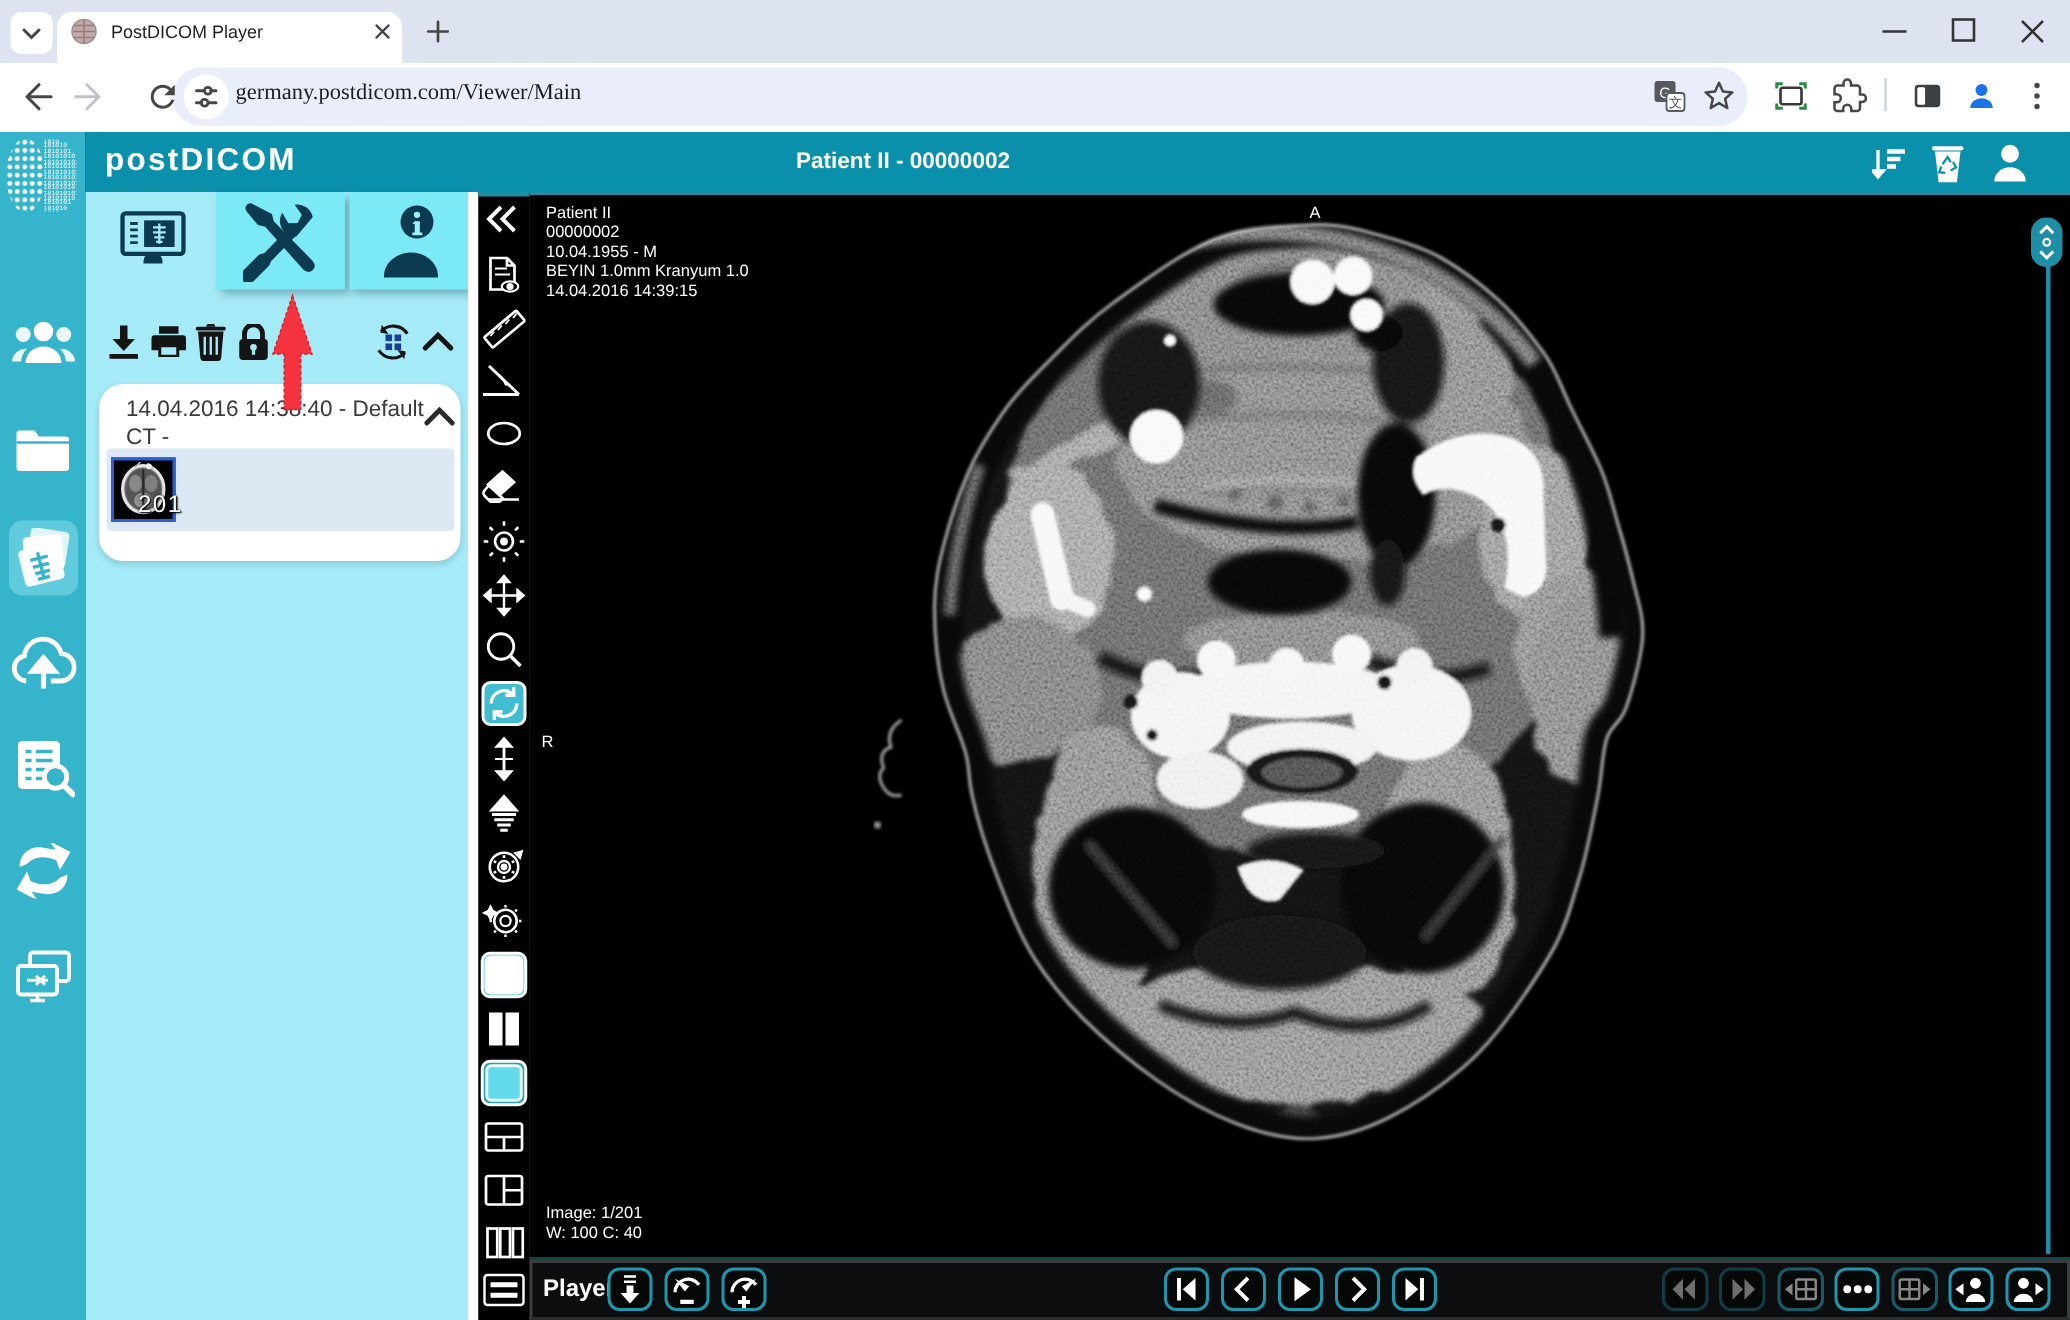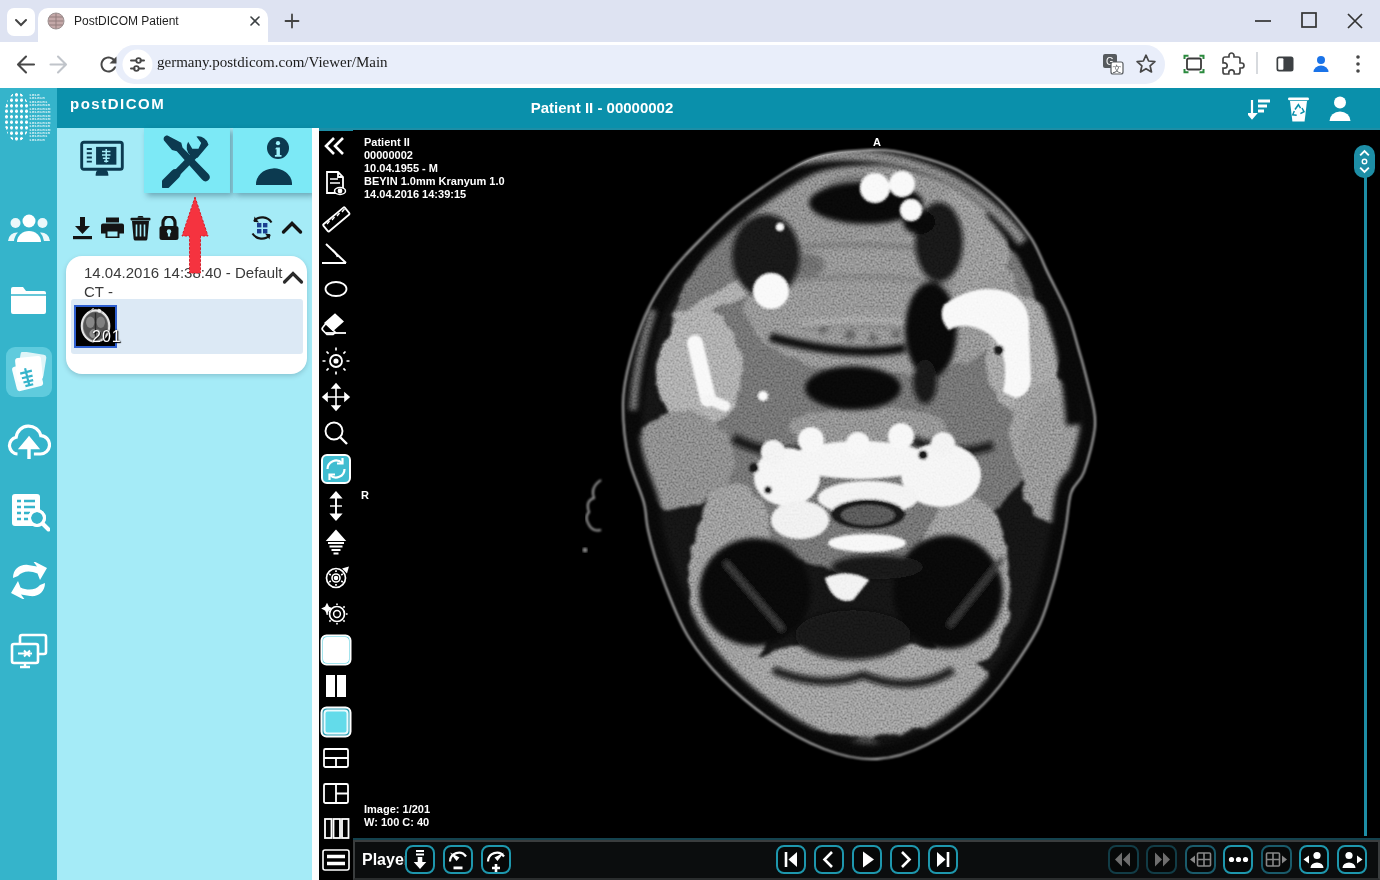--- a/index.html
+++ b/index.html
@@ -14,37 +14,37 @@
   #omnibox { left:115px; top:45px; width:1050px; height:39px; background:#e9eefa; border-radius:20px; }
   #urltext { left:157px; top:54px; font-size:15px; color:#1c1c1c;font-family:Liberation Serif, serif; }
   
   #appheader { left:57px; top:88px; width:1323px; height:40px; background:#0a90ab; }
   #rail { left:0; top:88px; width:57px; height:792px; background:#35b4cb; }
   #panel { left:57px; top:128px; width:255px; height:752px; background:#a5ebf7; }
   #wstrip { left:312px; top:128px; width:7px; height:752px; background:#fdfdfd; }
   #toolstrip { left:319px; top:128px; width:34px; height:752px; background:#000; }
   #viewer { left:353px; top:128px; width:1027px; height:711px; background:#000; border-top:3px solid #1d8ea6; border-right:3px solid #1d8ea6; }
   #playerbar { left:353px; top:840px; width:1027px; height:40px; background:#0b0d0e; border:2px solid #3a3d3e; border-bottom-color:#2a2d2e; }
-  .vtext { color:#fff; font-weight:bold; font-size:11px; line-height:13px; }
+  .vtext { color:#fff; font-weight:normal; font-size:11px; line-height:13px; }
 </style>
 </head>
 <body>
 
 <div class="abs" id="tabbar"></div>
 <div class="abs" id="tab"></div>
 <svg class="abs" style="left:6px;top:7px" width="30" height="30" viewBox="0 0 30 30">
     <rect x="1" y="1" width="28" height="28" rx="7" fill="#fff"></rect>
     <path d="M10 13 l5 5 l5 -5" stroke="#444" stroke-width="2" fill="none" stroke-linecap="round"></path>
   </svg>
 <svg class="abs" style="left:47px;top:12px" width="18" height="18" viewBox="0 0 18 18">
     <circle cx="9" cy="9" r="8" fill="#c4a8a8"></circle>
     <path d="M9 1 v16 M2 5 h14 M1.5 9 h15 M2 13 h14" stroke="#937d7d" stroke-width="1"></path>
     <circle cx="9" cy="9" r="8" fill="none" stroke="#9c9191" stroke-width="1"></circle>
   </svg>
-<div class="abs" id="tabtitle">PostDICOM Patient</div>
+<div class="abs" id="tabtitle">PostDICOM Player</div>
 <svg class="abs" style="left:248px;top:14px" width="14" height="14" viewBox="0 0 14 14">
     <path d="M3 3 l8 8 M11 3 l-8 8" stroke="#3c4043" stroke-width="1.6" stroke-linecap="round"></path>
   </svg>
 <svg class="abs" style="left:284px;top:13px" width="16" height="16" viewBox="0 0 16 16">
     <path d="M8 1.5 v13 M1.5 8 h13" stroke="#444" stroke-width="1.8" stroke-linecap="round"></path>
   </svg>
 <svg class="abs" style="left:1248px;top:10px" width="125" height="22" viewBox="0 0 125 22">
     <path d="M7 11 h16" stroke="#333" stroke-width="1.7"></path>
     <rect x="54" y="3" width="14" height="14" fill="none" stroke="#333" stroke-width="1.7"></rect>
     <path d="M100 4 l14 14 M114 4 l-14 14" stroke="#333" stroke-width="1.7"></path>
@@ -96,21 +96,21 @@
     <circle cx="11" cy="7" r="4" fill="#1a73e8"></circle>
     <path d="M3.5 19 a7.5 6.5 0 0 1 15 0 z" fill="#1a73e8"></path>
   </svg>
 <svg class="abs" style="left:1350px;top:52px" width="16" height="24" viewBox="0 0 16 24">
     <circle cx="8" cy="5" r="1.8" fill="#474747"></circle>
     <circle cx="8" cy="12" r="1.8" fill="#474747"></circle>
     <circle cx="8" cy="19" r="1.8" fill="#474747"></circle>
   </svg>
 
 <div class="abs" id="appheader"></div>
-<div class="abs" style="left:70px;top:95px;font-size:15px;font-weight:bold;color:#fff;letter-spacing:1.5px;">postDICOM</div>
+<div class="abs" style="left:70px;top:95px;font-size:21px;font-weight:bold;color:#fff;letter-spacing:1.5px;">postDICOM</div>
 <div class="abs" style="left:79px;top:99px;width:1046px;text-align:center;font-size:15px;font-weight:bold;color:#fff;">Patient II - 00000002</div>
 
 <svg class="abs" style="left:1248px;top:97px" width="24" height="24" viewBox="0 0 24 24">
     <path d="M4 3 v15 M4 21 l-3.4 -4 h6.8 z" fill="#fff" stroke="#fff" stroke-width="2.2"></path>
     <path d="M10 4 h12 M10 9 h9 M10 14 h6" stroke="#fff" stroke-width="3"></path>
   </svg>
 <svg class="abs" style="left:1287px;top:96px" width="23" height="26" viewBox="0 0 23 26">
     <path d="M3 5 h17 l-2.4 20.5 h-12.2 z" fill="#fff"></path>
     <rect x="1" y="1.5" width="21" height="2.8" rx="1.4" fill="#fff"></rect>
     <g stroke="#0a90ab" stroke-width="1.5" fill="none">

